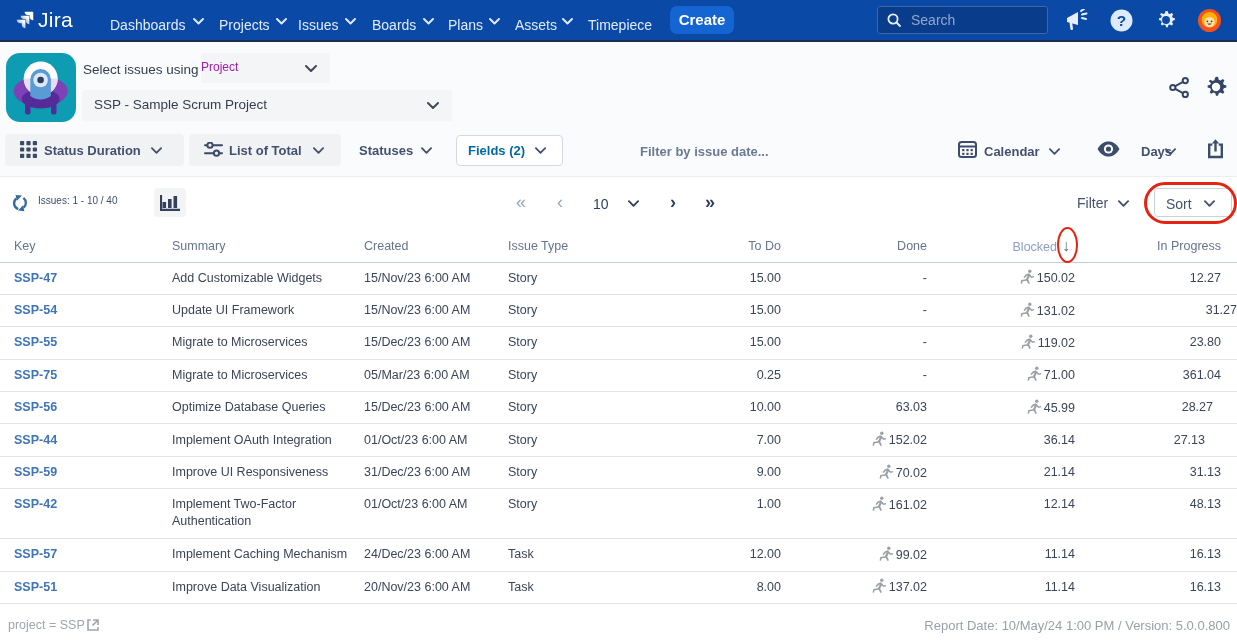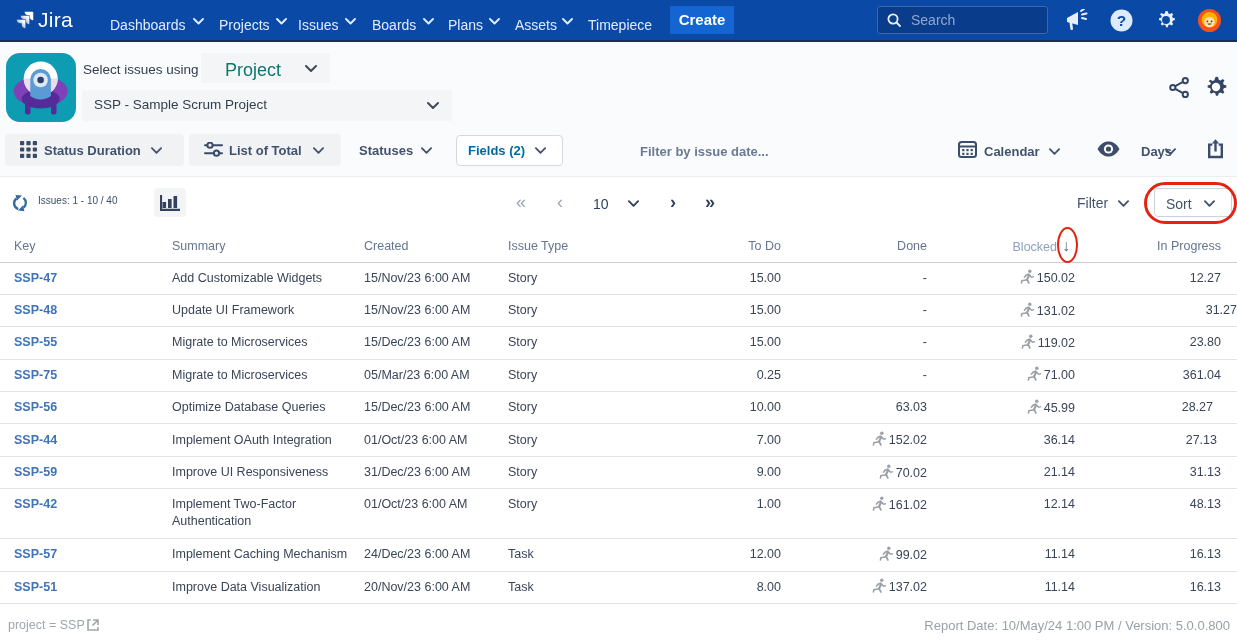--- a/index.html
+++ b/index.html
@@ -6,21 +6,21 @@
 html,body { width:1237px; height:641px; overflow:hidden; }
 body { font-family:"Liberation Sans", sans-serif; background:#fff; position:relative; }
 
 
 .nav { position:absolute; top:0; left:0; width:1237px; height:42px; background:#0a4aa6; border-bottom:0; }
 .nav::after { content:""; position:absolute; left:0; right:0; top:40px; height:2px; background:#1d2c50; }
 .logo { position:absolute; left:14px; top:9px; width:22px; height:22px; }
 .logotext { position:absolute; left:38px; top:8px; color:#fff; font-size:21px; letter-spacing:0.3px; }
 .mitem { position:absolute; top:17px; color:#e2ebfd; font-size:14px; white-space:nowrap; }
 .mchev { position:absolute; top:18px; }
-.createbtn { position:absolute; left:670px; top:6px; width:64px; height:28px; background:#1465d1; border-radius:1px; color:#fff; font-size:15px; font-weight:bold; text-align:center; line-height:28px; }
+.createbtn { position:absolute; left:670px; top:6px; width:64px; height:28px; background:#1465d1; border-radius:7px; color:#fff; font-size:15px; font-weight:bold; text-align:center; line-height:28px; }
 .searchbox { position:absolute; left:877px; top:6px; width:171px; height:28px; background:#0a3c8c; border:1px solid #3e66a9; border-radius:3px; display:flex; align-items:center; }
 .searchbox .ph { color:#93a7cc; font-size:14px; margin-left:9px; }
 .navicon { position:absolute; top:8px; }
 </style>
 </head>
 <body>
 
 <div class="nav">
   <svg class="logo" viewBox="0 0 128 128">
     <defs>
@@ -110,21 +110,21 @@
     <ellipse cx="34.7" cy="38.2" rx="27.2" ry="15.1" fill="#7e41b8"></ellipse>
     <ellipse cx="34.7" cy="46" rx="19" ry="9.5" fill="#552b9a"></ellipse>
     <circle cx="34.7" cy="25.4" r="17" fill="#fff"></circle>
     <path d="M17.7 25.4 a17 17 0 0 0 34 0 Z" fill="#e6ddf0"></path>
     <path d="M24.3 43 L24.3 26.3 a10.3 10.3 0 0 1 20.6 0 L44.9 43 a17 17 0 0 1 -20.6 0 Z" fill="#5b9bd5"></path>
     <circle cx="34.6" cy="27" r="7.3" fill="#dce7f7"></circle>
     <circle cx="34.6" cy="27" r="3.3" fill="#2c3e66"></circle>
   </svg>
   <div style="position:absolute;left:83px;top:62px;font-size:13.5px;color:#333e4d;">Select issues using</div>
   <div style="position:absolute;left:201px;top:53px;width:129px;height:30px;background:#f4f5f7;border-radius:3px;">
-    <span style="position:absolute;left:24px;top:7px;font-size:18px;color:#0f766e;">Project</span>
+    <span style="position:absolute;left:0;top:7px;font-size:12px;color:#a21caf;">Project</span>
     <svg style="position:absolute;left:104px;top:12px;" width="12" height="7" viewBox="0 0 12 7">
         <path d="M1 1 L6 6 L11 1" stroke="#404a5c" stroke-width="2" fill="none" stroke-linecap="round" stroke-linejoin="round"></path>
       </svg>
   </div>
   <div style="position:absolute;left:82px;top:90px;width:370px;height:31px;background:#f4f5f7;border-radius:3px;">
     <span style="position:absolute;left:12px;top:7px;font-size:13.5px;color:#333e4d;">SSP - Sample Scrum Project</span>
     <svg style="position:absolute;left:345px;top:12px;" width="12" height="7" viewBox="0 0 12 7">
         <path d="M1 1 L6 6 L11 1" stroke="#404a5c" stroke-width="2" fill="none" stroke-linecap="round" stroke-linejoin="round"></path>
       </svg>
   </div>
@@ -295,21 +295,21 @@
         <td class="r">-</td>
         <td class="r"><span class="run"><svg width="15" height="15" viewBox="0 0 15 15">
               <g fill="#9aa0a6">
                 <circle cx="9.8" cy="2.2" r="1.7"></circle>
                 <path d="M8.8 4.2 L5.6 5.4 L3.4 8.2 L4.7 9 L6.5 6.9 L7.8 6.6 L5.9 10.2 L1.2 11 L0.6 14.6 L2 14.8 L2.6 12.3 L6.7 11.8 L8.5 14.9 L9.9 14.2 L8.2 10.4 L9.7 7.6 L11.5 9 L14.3 8.2 L13.9 7 L11.9 7.4 L8.9 4.2 Z"></path>
               </g>
             </svg></span>150.02</td>
         <td class="r" style="padding-right:16px;">12.27</td>
       </tr>
 <tr>
-        <td class="key">SSP-48</td>
+        <td class="key">SSP-54</td>
         <td>Update UI Framework</td>
         <td>15/Nov/23 6:00 AM</td>
         <td>Story</td>
         <td class="r">15.00</td>
         <td class="r">-</td>
         <td class="r"><span class="run"><svg width="15" height="15" viewBox="0 0 15 15">
               <g fill="#9aa0a6">
                 <circle cx="9.8" cy="2.2" r="1.7"></circle>
                 <path d="M8.8 4.2 L5.6 5.4 L3.4 8.2 L4.7 9 L6.5 6.9 L7.8 6.6 L5.9 10.2 L1.2 11 L0.6 14.6 L2 14.8 L2.6 12.3 L6.7 11.8 L8.5 14.9 L9.9 14.2 L8.2 10.4 L9.7 7.6 L11.5 9 L14.3 8.2 L13.9 7 L11.9 7.4 L8.9 4.2 Z"></path>
               </g>
@@ -367,21 +367,21 @@
         <td>01/Oct/23 6:00 AM</td>
         <td>Story</td>
         <td class="r">7.00</td>
         <td class="r"><span class="run"><svg width="15" height="15" viewBox="0 0 15 15">
               <g fill="#9aa0a6">
                 <circle cx="9.8" cy="2.2" r="1.7"></circle>
                 <path d="M8.8 4.2 L5.6 5.4 L3.4 8.2 L4.7 9 L6.5 6.9 L7.8 6.6 L5.9 10.2 L1.2 11 L0.6 14.6 L2 14.8 L2.6 12.3 L6.7 11.8 L8.5 14.9 L9.9 14.2 L8.2 10.4 L9.7 7.6 L11.5 9 L14.3 8.2 L13.9 7 L11.9 7.4 L8.9 4.2 Z"></path>
               </g>
             </svg></span>152.02</td>
         <td class="r">36.14</td>
-        <td class="r" style="padding-right:20px;">27.13</td>
+        <td class="r" style="padding-right:32px;">27.13</td>
       </tr>
 <tr>
         <td class="key">SSP-59</td>
         <td>Improve UI Responsiveness</td>
         <td>31/Dec/23 6:00 AM</td>
         <td>Story</td>
         <td class="r">9.00</td>
         <td class="r"><span class="run"><svg width="15" height="15" viewBox="0 0 15 15">
               <g fill="#9aa0a6">
                 <circle cx="9.8" cy="2.2" r="1.7"></circle>

